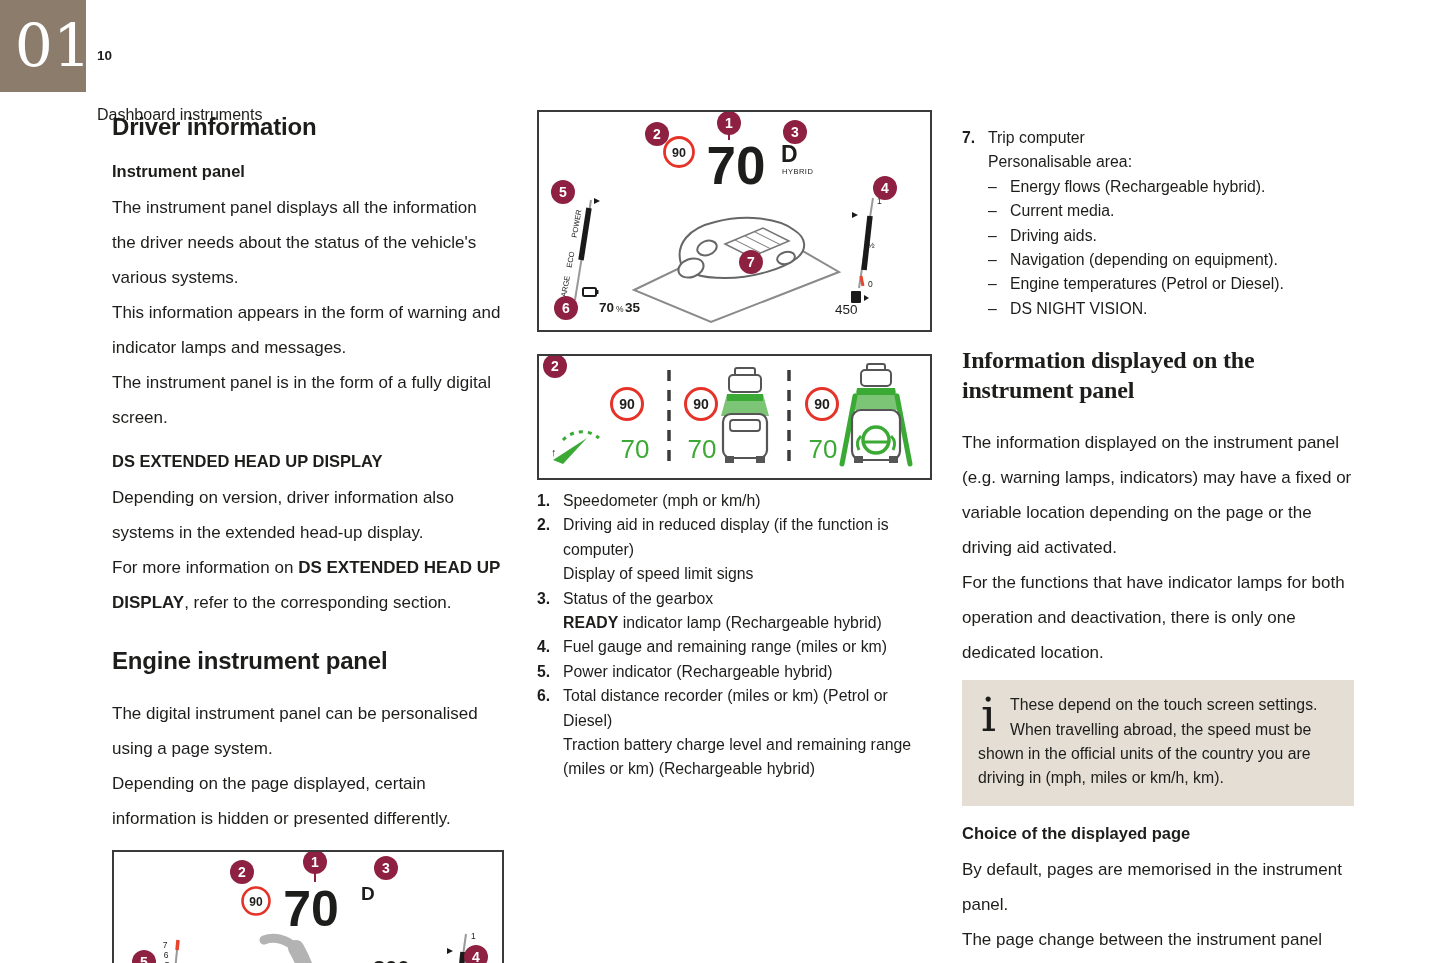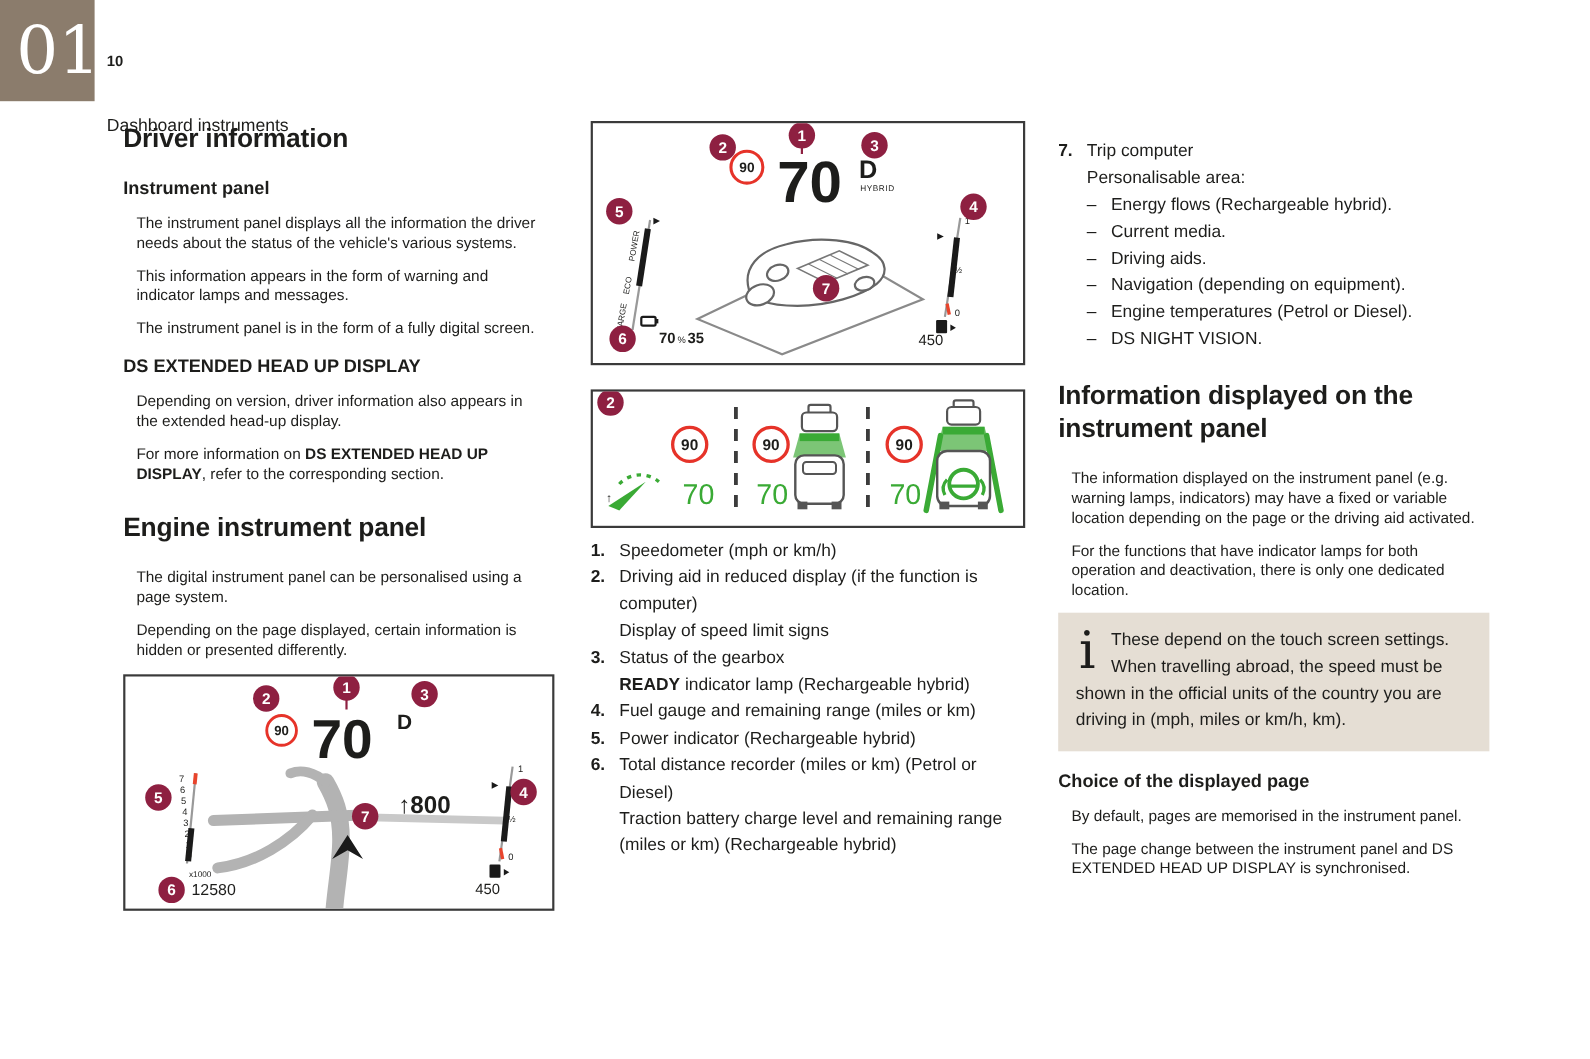--- a/index.html
+++ b/index.html
@@ -11,21 +11,21 @@
   .chapter-tab span{font-family:"DejaVu Serif",serif;font-size:60px;color:#fff;line-height:1;margin-left:20px;}
   .page-num{position:absolute;left:97px;top:48px;font-size:13.5px;font-weight:bold;}
   .chapter-title{position:absolute;left:97px;top:66px;font-size:16px;margin-top:40px;}
   
   .col{position:absolute;}
   .col-left{left:112px;top:112px;width:392px;}
   .col-mid{left:537px;top:110px;width:395px;}
   .col-right{left:962px;top:126px;width:392px;}
   h1{font-size:24px;font-weight:600;letter-spacing:-0.2px;margin:0 0 20px 0;line-height:1.25;}
   h3{font-size:16.5px;font-weight:bold;margin:17px 0 9px 0;}
-  p{font-size:14px;line-height:18px;margin:12px;}
+  p{font-size:17px;line-height:35px;margin:0;}
   b{font-weight:bold;}
   .figure{border:2px solid #3a3a3a;background:#fff;}
   .figure svg{display:block;}
   
   .legend{margin-top:9px;}
   .legend-item{display:flex;font-size:15.8px;line-height:24.4px;}
   .legend-num{width:26px;flex:0 0 26px;font-weight:bold;}
   .legend-body{flex:1;}
   .dash-row{display:flex;font-size:15.8px;line-height:24.4px;}
   .dash{width:22px;flex:0 0 22px;}
@@ -56,21 +56,21 @@
   <div class="page-num">10</div>
   <div class="chapter-title">Dashboard instruments</div>
 
   <div class="col col-left">
     <h1>Driver information</h1>
     <h3>Instrument panel</h3>
     <p>The instrument panel displays all the information the driver needs about the status of the vehicle's various systems.</p>
     <p>This information appears in the form of warning and indicator lamps and messages.</p>
     <p>The instrument panel is in the form of a fully digital screen.</p>
     <h3>DS EXTENDED HEAD UP DISPLAY</h3>
-    <p>Depending on version, driver information also appears in the extended head-up display.</p>
+    <p>Depending on version, driver information also systems in the extended head-up display.</p>
     <p><span>For more information on </span><b>DS EXTENDED HEAD UP DISPLAY</b><span>, refer to the corresponding section.</span></p>
     <h1 style="margin-top:26px;">Engine instrument panel</h1>
     <p>The digital instrument panel can be personalised using a page system.</p>
     <p>Depending on the page displayed, certain information is hidden or presented differently.</p>
 
     <div class="figure mt14">
       <svg width="388" height="211" viewBox="0 0 388 211">
 
         <path d="M190,211 C192,188 196,168 196,148 C196,124 190,110 182,96" stroke="#b3b3b3" stroke-width="16" fill="none" stroke-linecap="round"></path>
         <path d="M182,96 C172,87 160,84 150,88" stroke="#b3b3b3" stroke-width="9" fill="none" stroke-linecap="round"></path>
@@ -308,21 +308,21 @@
             <span class="dash">–</span>
             <span>Engine temperatures (Petrol or Diesel).</span>
           </div>
         <div class="dash-row">
             <span class="dash">–</span>
             <span>DS NIGHT VISION.</span>
           </div>
       </div>
     </div>
 
-    <h1 style="margin-top:24px;">Information displayed on the instrument panel</h1>
+    <h1 style="margin-top:24px;font-family:Liberation Serif, serif;">Information displayed on the instrument panel</h1>
     <p>The information displayed on the instrument panel (e.g. warning lamps, indicators) may have a fixed or variable location depending on the page or the driving aid activated.</p>
     <p>For the functions that have indicator lamps for both operation and deactivation, there is only one dedicated location.</p>
 
     <div class="info-box">
       <span class="i-icon">i</span>
       <div class="ib-text">These depend on the touch screen settings.</div>
       <div class="ib-text">When travelling abroad, the speed must be shown in the official units of the country you are driving in (mph, miles or km/h, km).</div>
     </div>
 
     <h3>Choice of the displayed page</h3>

